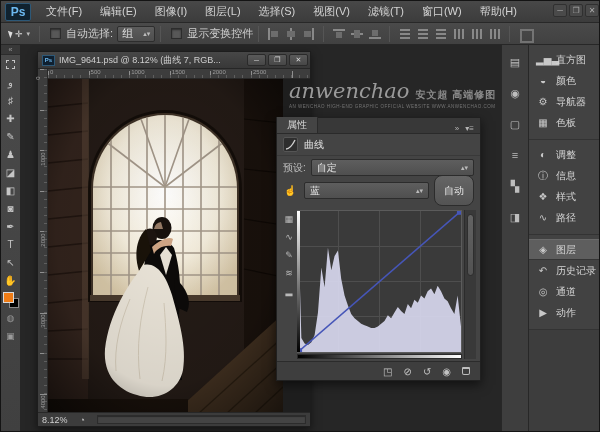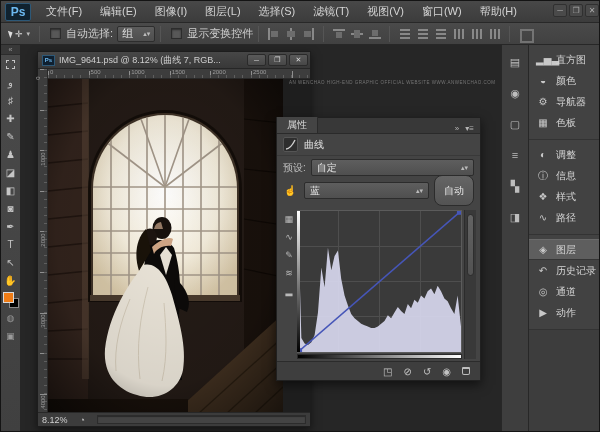--- a/index.html
+++ b/index.html
@@ -140,22 +140,22 @@
 <div class="app">
 
   <div class="menubar">
     <div class="ps-logo">Ps</div>
     <div id="menu-items" style="display: flex;">
         <div class="menu-item">文件(F)</div>
         <div class="menu-item">编辑(E)</div>
         <div class="menu-item">图像(I)</div>
         <div class="menu-item">图层(L)</div>
         <div class="menu-item">选择(S)</div>
+        <div class="menu-item">视图(V)</div>
         <div class="menu-item">滤镜(T)</div>
-        <div class="menu-item">视图(V)</div>
         <div class="menu-item">窗口(W)</div>
         <div class="menu-item">帮助(H)</div>
       </div>
     <div class="win-controls" id="win-controls">
         <span class="win-btn">─</span>
         <span class="win-btn">❐</span>
         <span class="win-btn">✕</span>
       </div>
   </div>
 
@@ -375,20 +375,24 @@
       </div>
 
       <div class="doc-status">
         <span class="doc-zoom">8.12%</span>
         <span class="doc-status-icon">◔</span>
         <span class="doc-status-field"></span>
       </div>
     </div>
 
     <div class="photo-watermark">
+      <div class="pw-row1">
+        <span class="pw-script">anwenchao</span>
+        <span class="pw-cn">安文超 高端修图</span>
+      </div>
       <div class="pw-sub">AN WENCHAO HIGH-END GRAPHIC OFFICIAL WEBSITE WWW.ANWENCHAO.COM</div>
     </div>
   </div>
 
   <div class="props">
     <div class="props-tabbar">
       <div class="props-tab">属性</div>
       <div class="props-tab-icons">
         <span>»</span>
         <span>▾≡</span>

